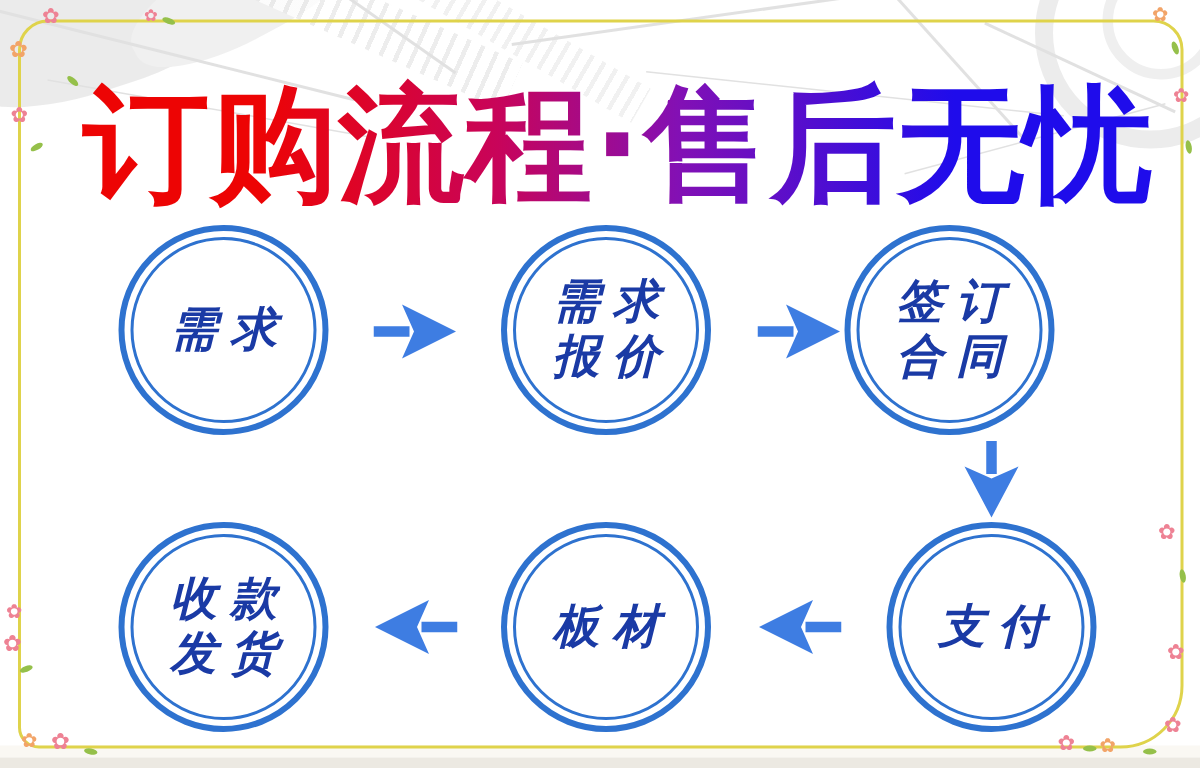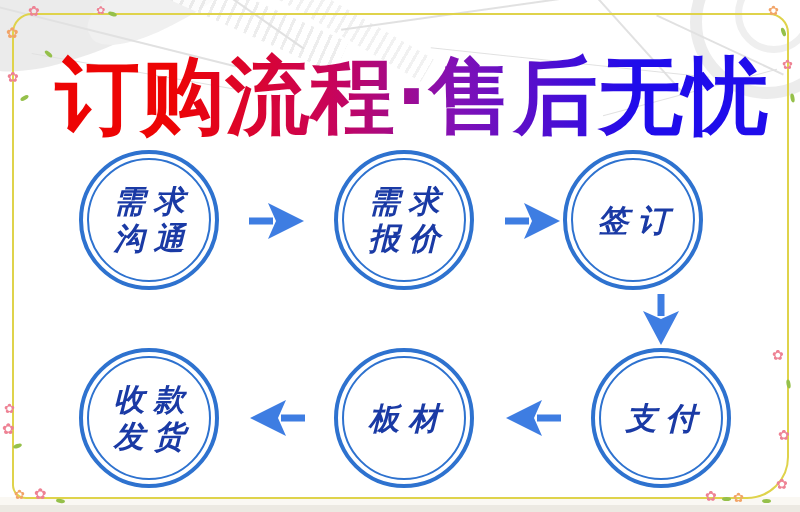--- a/index.html
+++ b/index.html
@@ -92,38 +92,38 @@
   <div class="bottom-band"></div>
 
   <div class="frame"></div>
 
   <h1 class="title">订购流程·售后无忧</h1>
 
   <div class="circle" style="left:79px;top:150px;">
     <div class="ring">
       <div class="txt">
         <div>需求</div>
-        <div>沟通</div>
       </div>
     </div>
   </div>
 
   <div class="circle" style="left:334px;top:150px;">
     <div class="ring">
       <div class="txt">
         <div>需求</div>
         <div>报价</div>
       </div>
     </div>
   </div>
 
   <div class="circle" style="left:563px;top:150px;">
     <div class="ring">
       <div class="txt">
         <div>签订</div>
+        <div>合同</div>
       </div>
     </div>
   </div>
 
   <div class="circle" style="left:591px;top:348px;">
     <div class="ring">
       <div class="txt">
         <div>支付</div>
       </div>
     </div>

